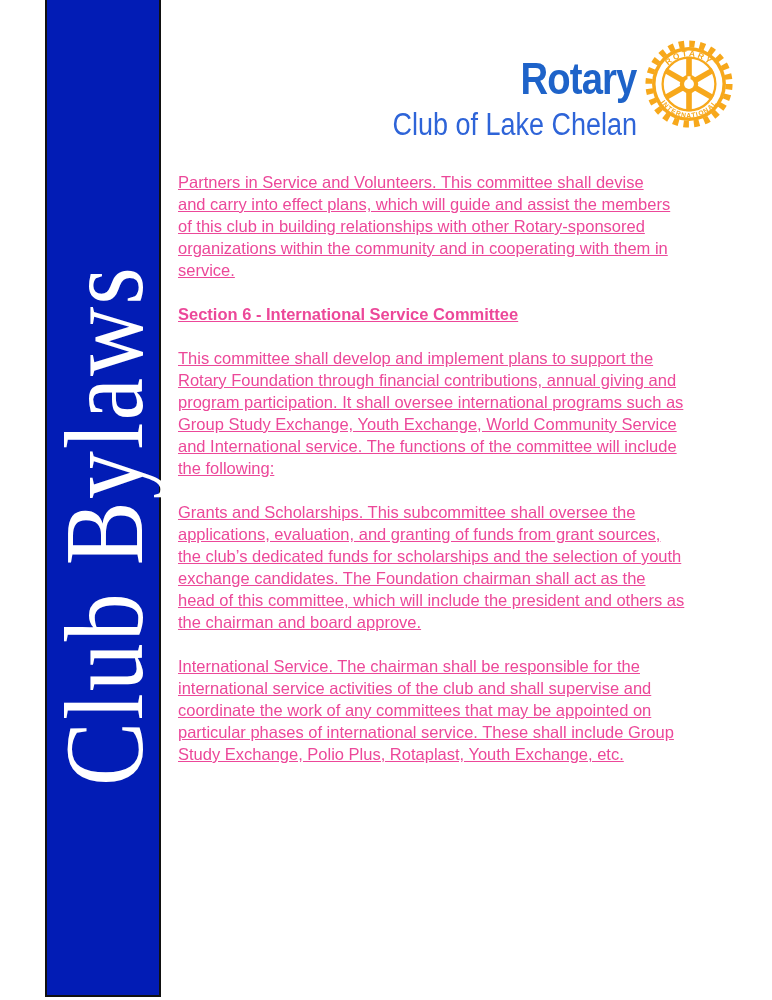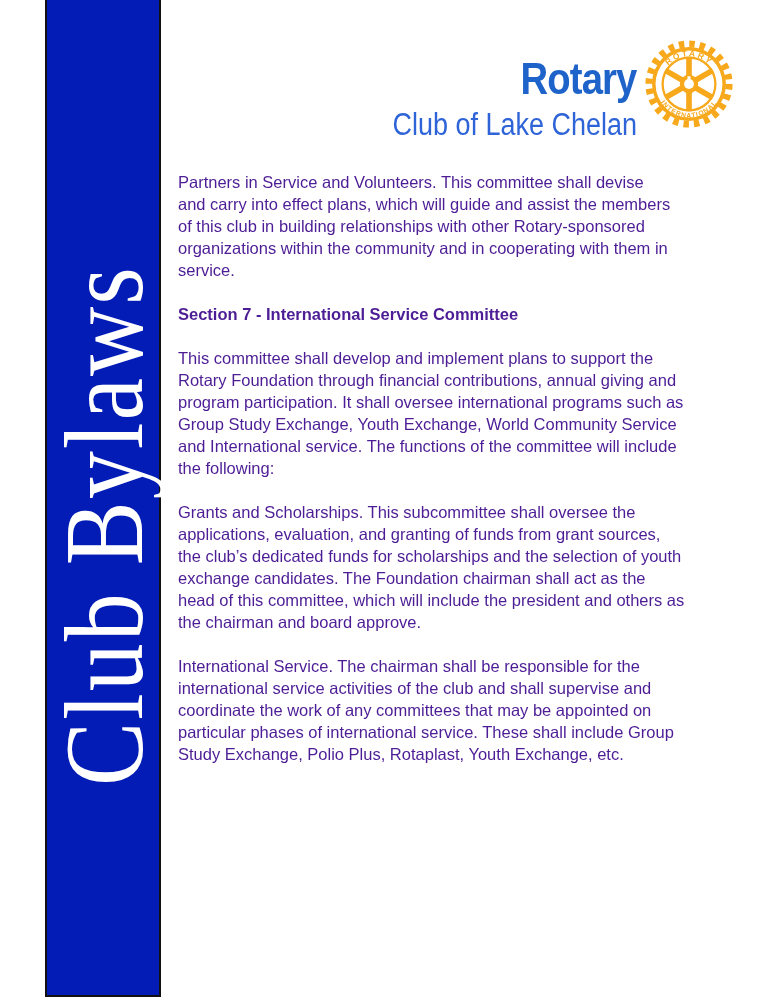--- a/index.html
+++ b/index.html
@@ -16,22 +16,22 @@
 
   
   .brand{position:absolute;right:135px;top:53px;font-size:45px;font-weight:bold;
          color:#1e63c9;letter-spacing:-1px;transform:scaleX(.85);transform-origin:100% 50%;
          white-space:nowrap;}
   .club-name{position:absolute;right:135px;top:107px;font-size:31px;font-weight:normal;
          color:#2e64d8;transform:scaleX(.87);transform-origin:100% 50%;white-space:nowrap;}
   .wheel{position:absolute;left:645px;top:40px;}
 
   
-  .content{position:absolute;left:178px;top:171px;width:548px;color:#4c1d95;
-           font-size:16.5px;line-height:22px;}
+  .content{position:absolute;left:178px;top:171px;width:548px;color:#ec4899;
+           font-size:16.5px;line-height:22px;text-decoration:underline;}
   .para{margin:0 0 22px 0;white-space:pre-line;}
   .heading{margin:0 0 22px 0;font-size:16.5px;line-height:22px;font-weight:bold;}
 </style>
 </head>
 <body>
 
 <div class="page">
 
   <div class="sidebar" style="background-color: rgb(2, 28, 181);"></div>
   <div class="sidebar-label" style="color: rgb(255, 255, 255);">Club Bylaws</div>
@@ -68,21 +68,21 @@
       </g>
     </svg>
   </div>
 
   <main class="content">
     <p class="para">Partners in Service and Volunteers. This committee shall devise
 and carry into effect plans, which will guide and assist the members
 of this club in building relationships with other Rotary-sponsored
 organizations within the community and in cooperating with them in
 service.</p>
-    <h2 class="heading">Section 7 - International Service Committee</h2>
+    <h2 class="heading">Section 6 - International Service Committee</h2>
     <p class="para">This committee shall develop and implement plans to support the
 Rotary Foundation through financial contributions, annual giving and
 program participation. It shall oversee international programs such as
 Group Study Exchange, Youth Exchange, World Community Service
 and International service. The functions of the committee will include
 the following:</p>
     <p class="para">Grants and Scholarships. This subcommittee shall oversee the
 applications, evaluation, and granting of funds from grant sources,
 the club’s dedicated funds for scholarships and the selection of youth
 exchange candidates. The Foundation chairman shall act as the

